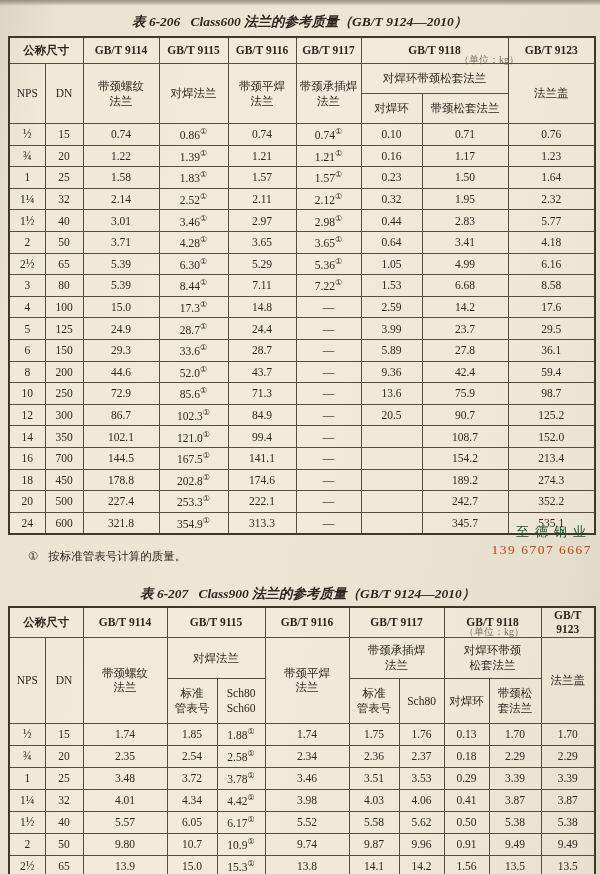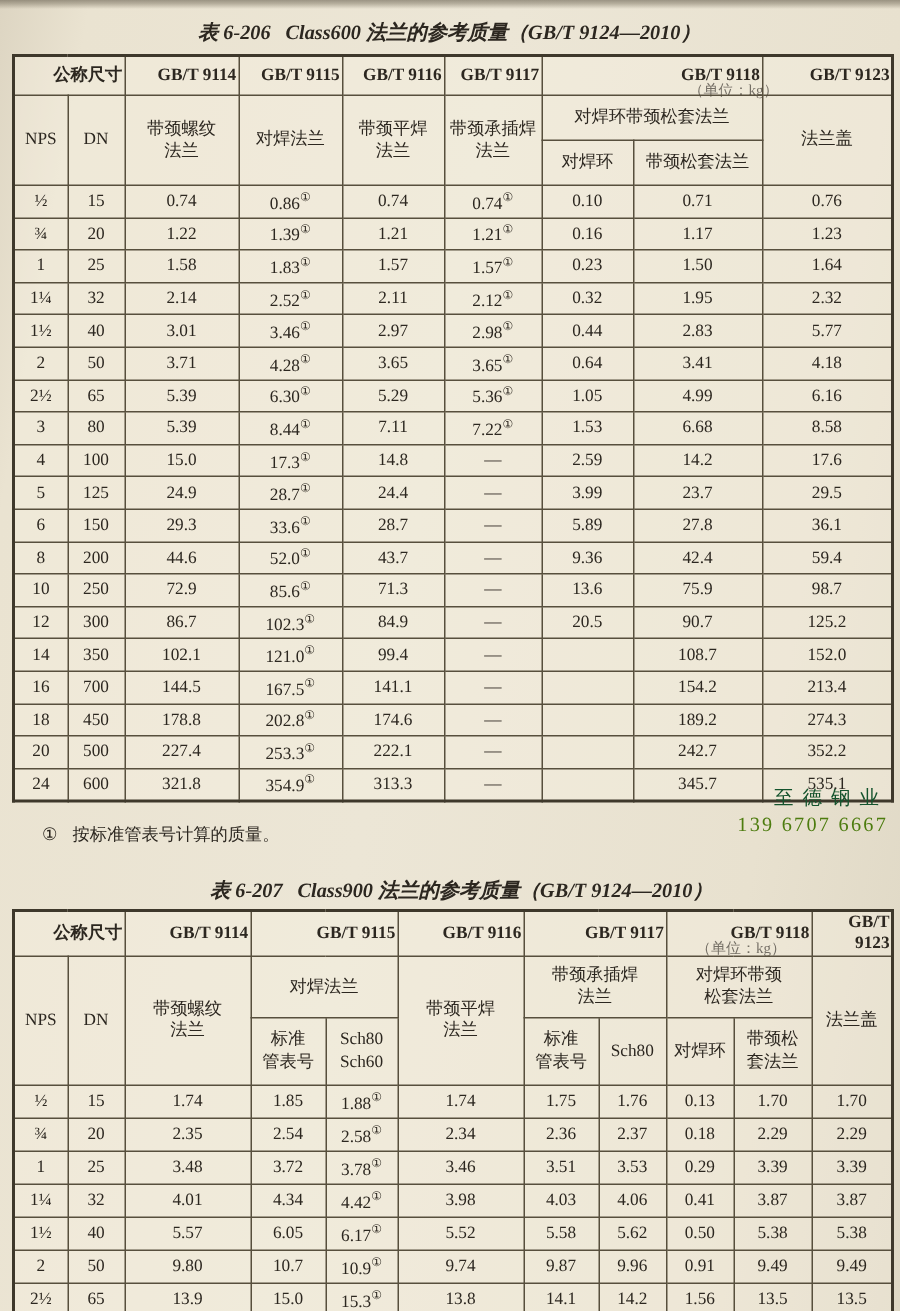--- a/index.html
+++ b/index.html
@@ -18,36 +18,36 @@
   .title-label { font-weight:bold; margin-right:10px; }
   .title-text  { font-weight:bold; }
   .unit-label  { position:absolute; font-size:10px; font-weight:normal;margin-top:40px; }
 
   table { border-collapse:collapse; table-layout:fixed; position:absolute; left:8px; width:586px;
           border:2px solid #3e382b; background:rgba(248,243,230,.35); }
   th,td { border:1px solid #574f3d; text-align:center; vertical-align:middle;
           padding:0 1px; font-weight:normal; overflow:hidden; }
   th { font-size:11.5px; line-height:1.25; }
   td { font-size:11.5px; }
-  .h1 th { height:25px; font-weight:bold; font-size:11.5px;text-align:right; }
+  .h1 th { height:25px; font-weight:bold; font-size:11.5px; }
   .t1 .h2 th { height:29px; }
   .t1 .h3 th { height:29px; }
   .t2 .h2 th { height:40px; }
   .t2 .h3 th { height:44px; }
   .t1 td { height:20.6px; }
   .t2 td { height:21px; }
   sup { font-size:8px; vertical-align:5px; }
   .w50 { display:inline-block; max-width:50px; }
   .w62 { display:inline-block; max-width:62px; }
   .pre { white-space:pre-line; }
   .footnote { position:absolute; left:28px; top:549px; font-size:11.5px; }
   .fn-mark { margin-right:10px; }
   .watermark { position:absolute; right:8px; top:524px; text-align:right; line-height:1.3; }
   .wm1 { color:#14532d; font-size:13px; letter-spacing:6px; }
-  .wm2 { color:#4d7c0f; font-size:13.5px; letter-spacing:1.5px; }
+  .wm2 { color:#c2410c; font-size:13.5px; letter-spacing:1.5px; }
 </style>
 </head>
 <body>
 
 <div class="scan-edge-top"></div>
 
 <div class="title-row" style="top:13px; left:132px;">
   <span class="title-label">表 6-206</span><span class="title-text">Class600 法兰的参考质量（GB/T 9124—2010）</span>
 </div>
 <div class="unit-label" style="top:13px; left:459px;">（单位：kg）</div>

